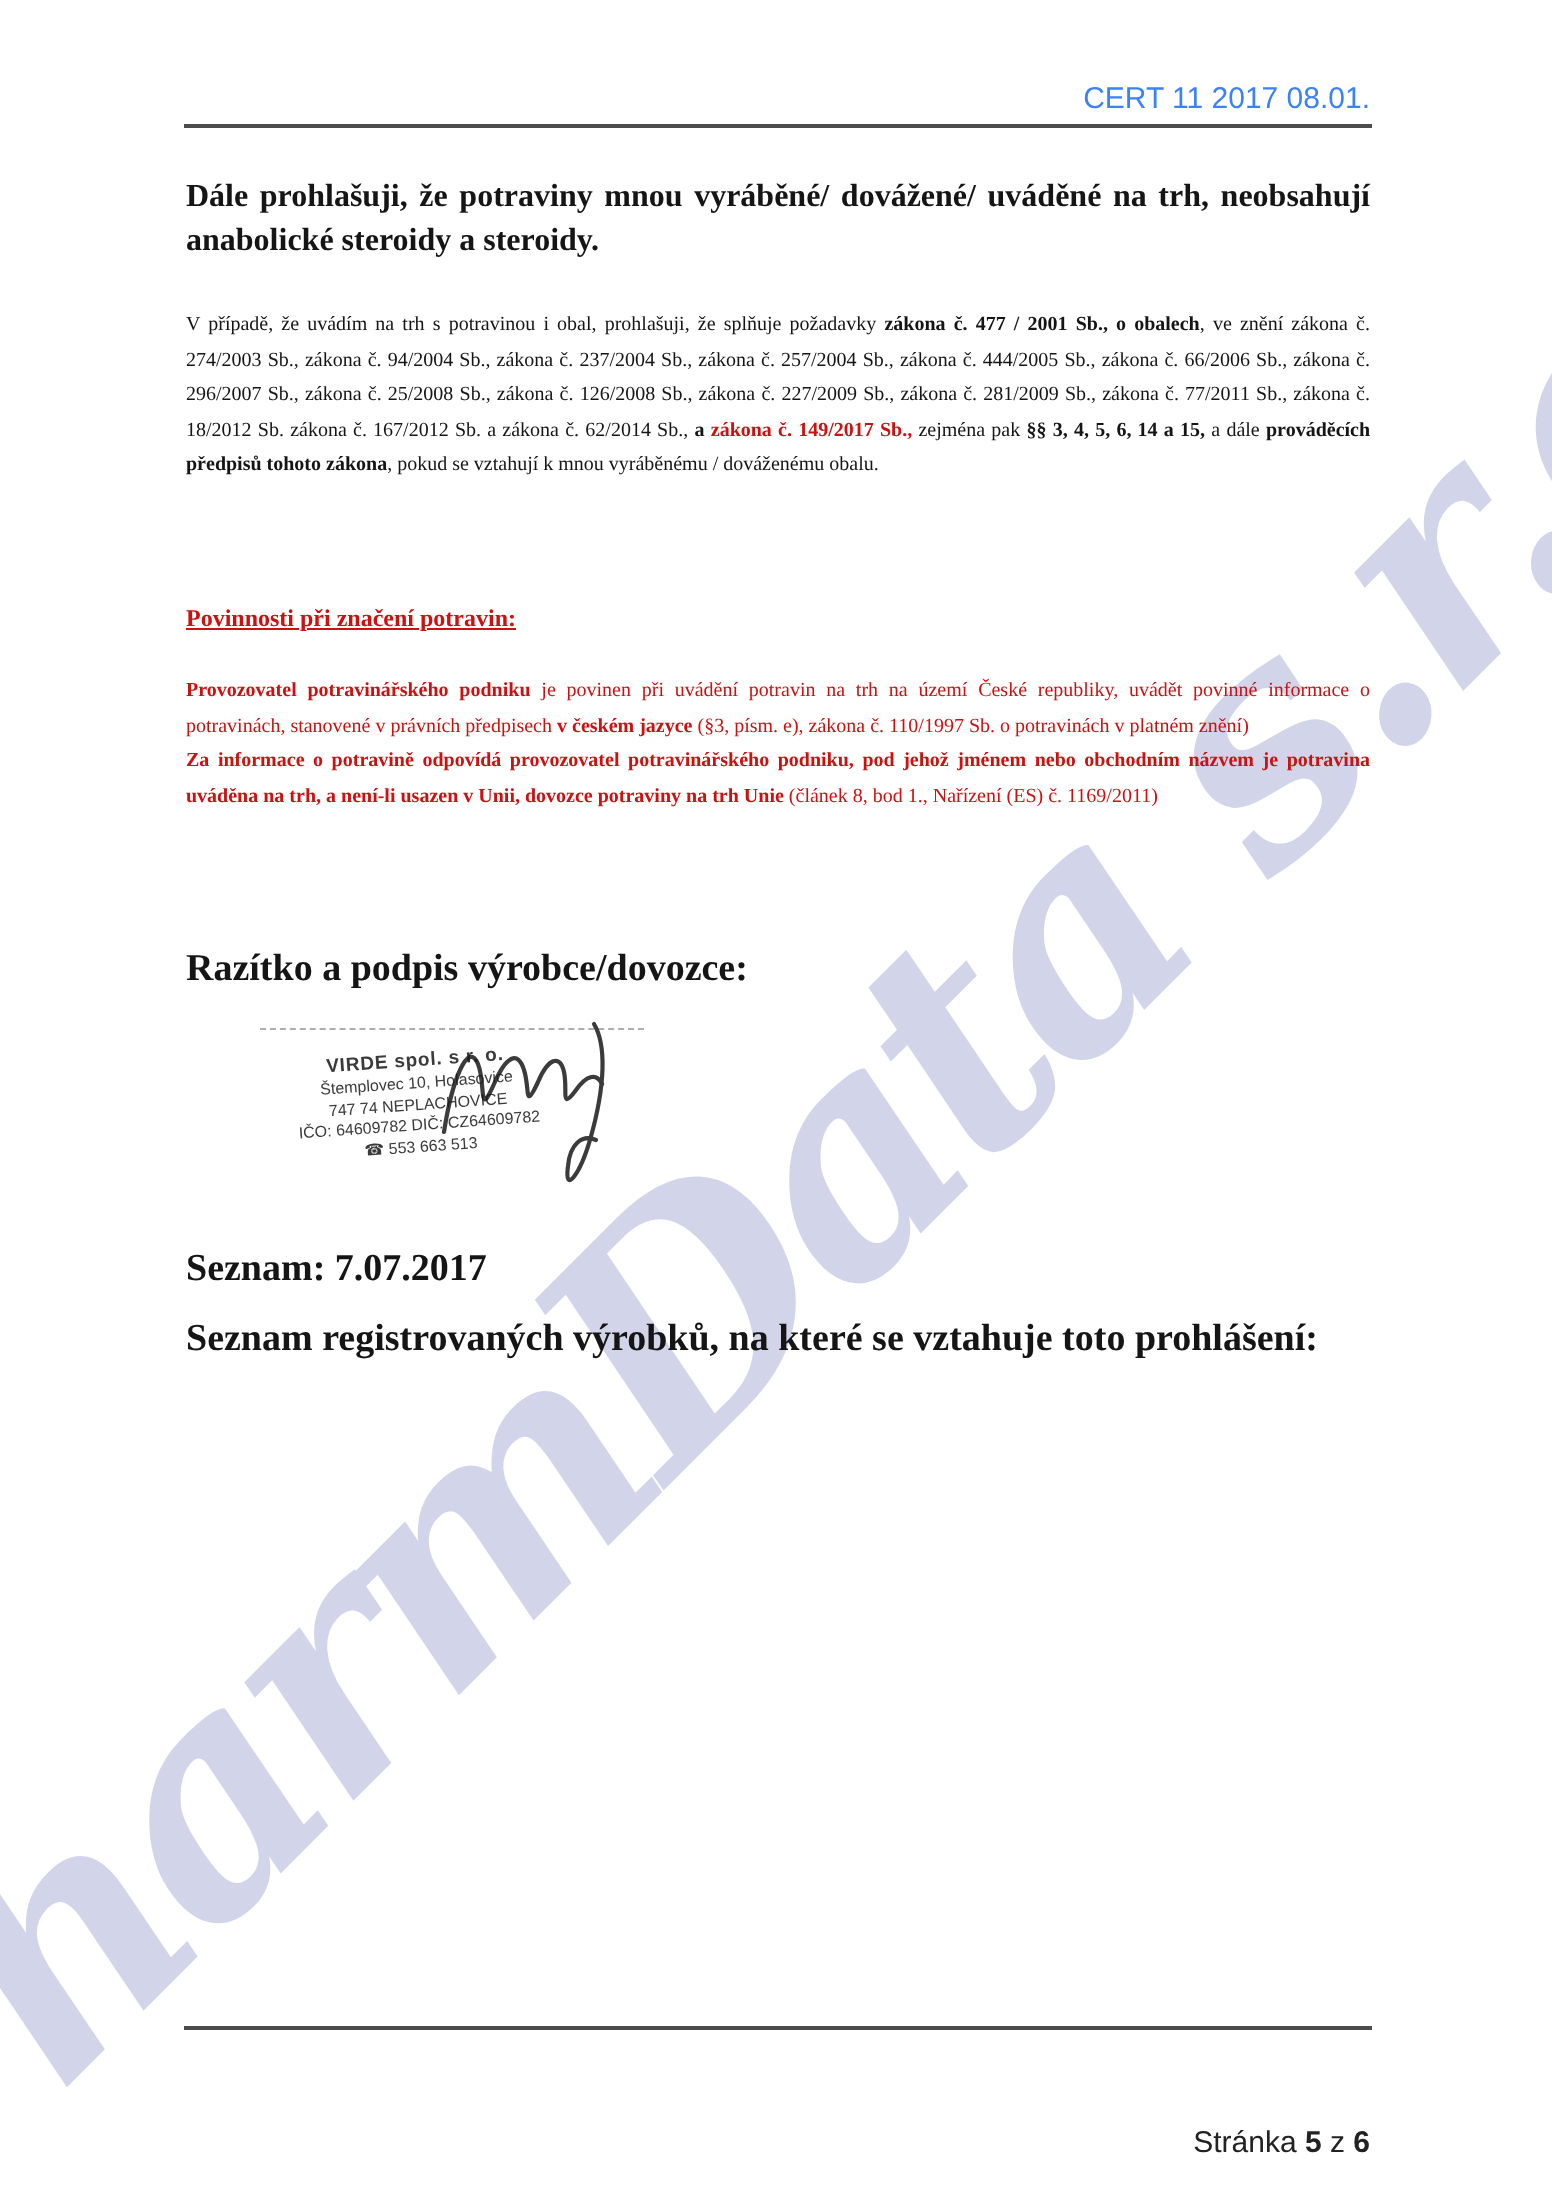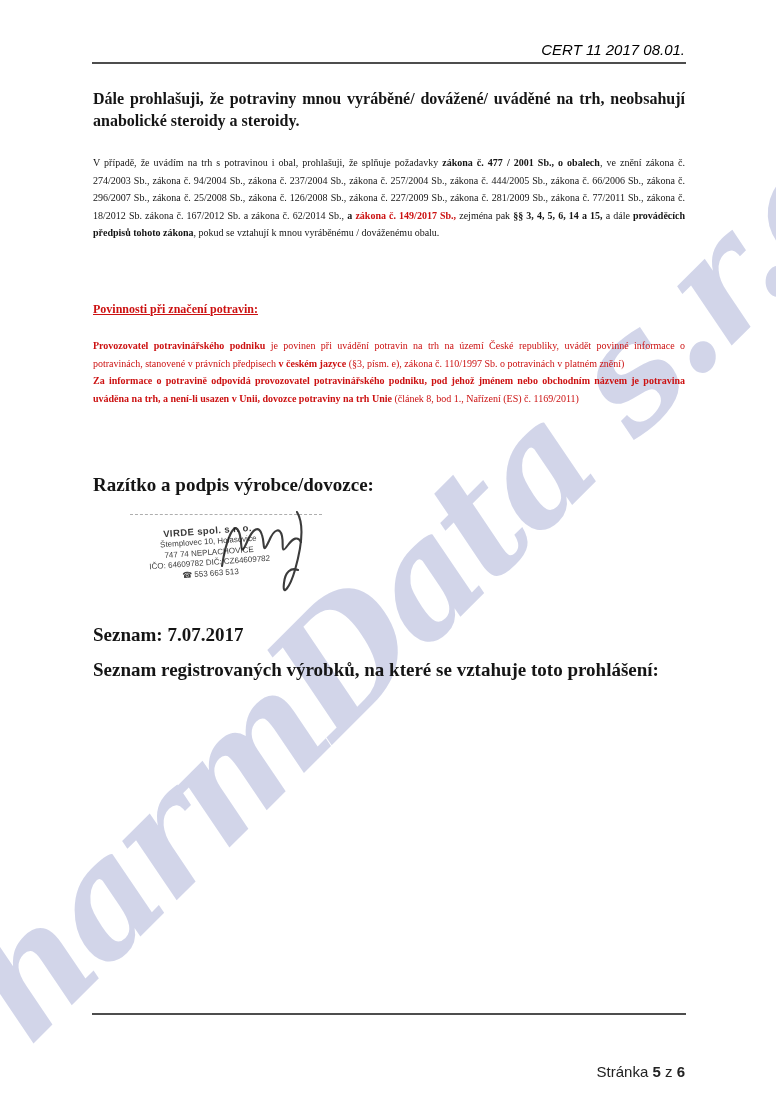--- a/index.html
+++ b/index.html
@@ -15,21 +15,21 @@
     position:absolute; left:388px; top:612px; z-index:1;
     transform:translate(-50%,-50%) rotate(-45deg);
     font-family:"DejaVu Serif",serif; font-style:italic; font-weight:bold;
     font-size:155px; letter-spacing:-7px; white-space:nowrap;
     color:var(--watermark); opacity:.38; pointer-events:none;
   }
   
   .header-text{
     position:absolute; top:41px; left:93px; width:592px; z-index:2;
     text-align:right; font-family:"Liberation Sans",sans-serif;
-    font-style:italic; font-size:15px; color:#000000;
+    font-size:15px; color:#3b82f6;
   }
   .header-rule{position:absolute; top:62px; left:92px; width:594px; height:2px; background:#4d4d4d; z-index:2;}
   .footer-rule{position:absolute; top:1013px; left:92px; width:594px; height:2px; background:#4d4d4d; z-index:2;}
   .footer-text{
     position:absolute; top:1019px; left:93px; width:592px; z-index:2;
     text-align:right; font-family:Liberation Sans, sans-serif; font-size:15px; color:#222;margin-top:44px;
   }
   
   .content{position:absolute; left:93px; top:0; width:592px; height:100%; z-index:2;text-decoration:underline;}
   .content p{margin:0;}

